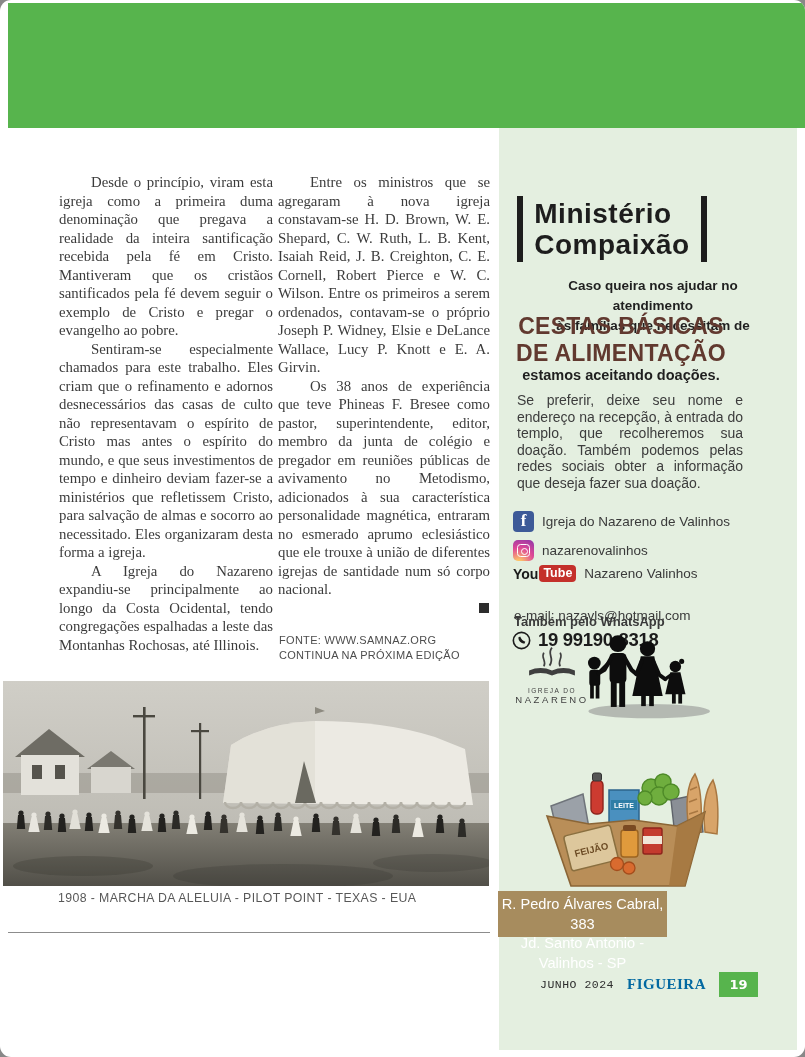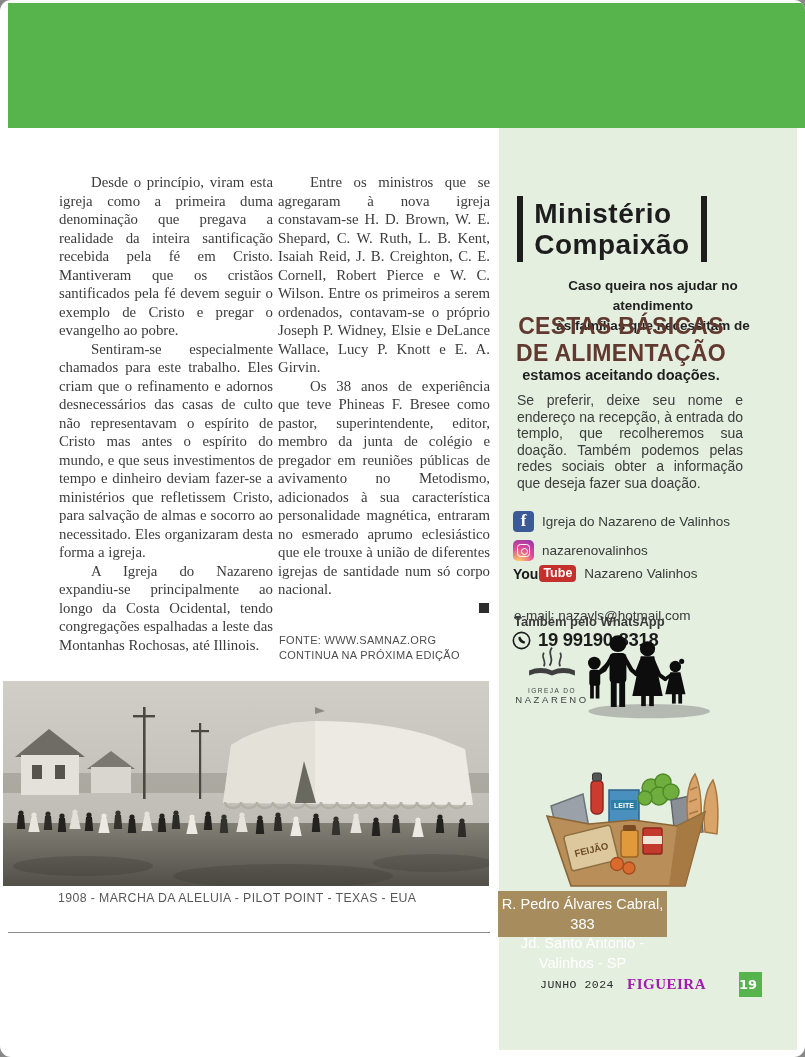--- a/index.html
+++ b/index.html
@@ -49,23 +49,23 @@
   .naz-logo{position:absolute;left:512px;top:646px;width:80px;text-align:center;color:#3f3f3f;}
   .naz-l1{font-size:6.5px;letter-spacing:1.5px;margin-top:1px;}
   .naz-l2{font-size:9.5px;letter-spacing:2.6px;}
   .family{position:absolute;left:580px;top:626px;width:135px;height:102px;}
   .mc-info{position:absolute;left:499px;top:735px;width:252px;text-align:center;font-size:14px;line-height:19px;color:#4c4c4c;}
   .grocery{position:absolute;left:533px;top:770px;width:192px;height:124px;}
   .addr{position:absolute;left:498px;top:891px;width:169px;height:46px;background:var(--tan,#a78c5e);
         color:#fff;text-align:center;font-size:14.6px;line-height:19.5px;padding-top:4px;box-sizing:border-box;}
   .footer{position:absolute;left:540px;top:972px;display:flex;align-items:center;gap:13px;}
   .f-date{font-family:Liberation Mono, monospace;font-size:11.5px;letter-spacing:.5px;color:#2e2e2e;}
-  .f-logo{font-family:"Liberation Serif",serif;font-weight:bold;font-size:15px;letter-spacing:.5px;color:#a21caf;text-align:center;}
-  .f-page{width:23px;height:25px;background:var(--green-dark,#57b44d);color:#fff;font-weight:bold;
-          font-size:13px;line-height:25px;text-align:left;font-family:"DejaVu Sans",sans-serif;margin-left:20px;}
+  .f-logo{font-family:"Liberation Serif",serif;font-weight:bold;font-size:15px;letter-spacing:.5px;color:#0369a1;text-align:center;}
+  .f-page{width:39px;height:25px;background:var(--green-dark,#57b44d);color:#fff;font-weight:bold;
+          font-size:13px;line-height:25px;text-align:center;font-family:"DejaVu Sans",sans-serif;}
 </style>
 </head>
 <body>
 
 <div id="page">
 
   <div class="topbar"></div>
   <div class="sidebar-bg"></div>
 
   <div id="col1" class="col">

